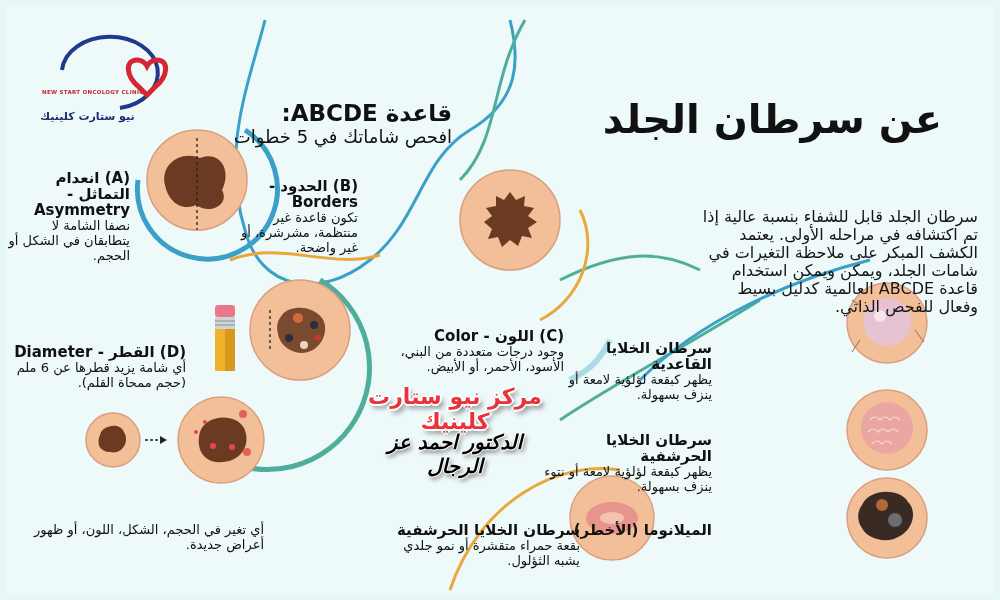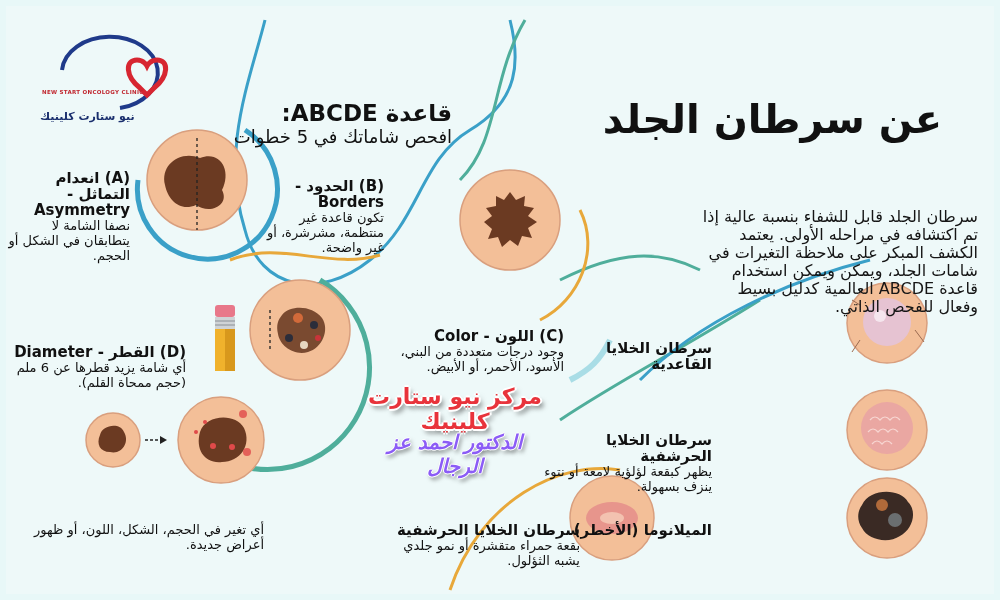--- a/index.html
+++ b/index.html
@@ -28,36 +28,36 @@
   .intro { right: 22px; top: 180px; width: 280px; font-size: 16px; line-height: 18px; color: #151515; }
 
   
   .abcde-title { right: 548px; top: 72px; width: 240px; font-size: 23px; font-weight: bold; line-height: 26px; }
   .abcde-sub { right: 548px; top: 98px; width: 260px; font-size: 18px; line-height: 22px; }
 
   .step-title { font-size: 15px; font-weight: bold; line-height: 16px; }
   .step-text { font-size: 13px; line-height: 15px; }
 
   .stepA { right: 870px; top: 142px; width: 125px; }
-  .stepB { right: 616px; top: 150px; width: 125px; text-align: right; }
+  .stepB { right: 642px; top: 150px; width: 125px; text-align: right; }
   .stepC { right: 436px; top: 300px; width: 200px; }
   .stepD { right: 814px; top: 316px; width: 190px; }
   .stepE { right: 736px; top: 494px; width: 230px; }
 
   .type1 { right: 288px; top: 312px; width: 170px; }
   .type2 { right: 288px; top: 404px; width: 170px; }
   .type3 { right: 288px; top: 494px; width: 170px; }
   .type4 { right: 420px; top: 494px; width: 200px; }
 
   .brand1 { position: absolute; left: 330px; top: 384px; width: 250px; text-align: center; direction: rtl;
     font-size: 22px; font-weight: bold; color: #e8333b;
     text-shadow: 2px 0 0 #fff, -2px 0 0 #fff, 0 2px 0 #fff, 0 -2px 0 #fff, 3px 4px 5px rgba(0,0,0,0.5); }
   .brand2 { position: absolute; left: 360px; top: 430px; width: 190px; text-align: center; direction: rtl;
     font-family: "DejaVu Serif", serif; font-style: italic;
-    font-size: 20px; font-weight: bold; color: #8b5cf6;
+    font-size: 20px; font-weight: bold; color: #000000;
     text-shadow: 1px 0 0 #fff, -1px 0 0 #fff, 0 1px 0 #fff, 0 -1px 0 #fff, 2px 3px 4px rgba(0,0,0,0.5); }
 </style>
 </head>
 <body>
 
 <div class="canvas"></div>
 
 <svg class="deco" viewBox="0 0 1000 600">
 
   <path d="M265 20 C 250 80, 220 150, 245 230 C 260 290, 320 300, 370 260 C 420 220, 420 160, 470 130 C 520 100, 520 60, 510 20" fill="none" stroke="#3aa0c8" stroke-width="3"></path>
@@ -158,20 +158,21 @@
 <div class="rtl stepD">
   <div class="step-title">(D) القطر - Diameter</div>
   <div class="step-text">أي شامة يزيد قطرها عن 6 ملم (حجم ممحاة القلم).</div>
 </div>
 <div class="rtl stepE">
   <div class="step-text">أي تغير في الحجم، الشكل، اللون، أو ظهور أعراض جديدة.</div>
 </div>
 
 <div class="rtl type1">
   <div class="step-title">سرطان الخلايا القاعدية</div>
+  <div class="step-text">يظهر كبقعة لؤلؤية لامعة أو ينزف بسهولة.</div>
 </div>
 <div class="rtl type2">
   <div class="step-title">سرطان الخلايا الحرشفية</div>
   <div class="step-text">يظهر كبقعة لؤلؤية لامعة أو نتوء ينزف بسهولة.</div>
 </div>
 <div class="rtl type3">
   <div class="step-title">الميلانوما (الأخطر)</div>
 </div>
 <div class="rtl type4">
   <div class="step-title">سرطان الخلايا الحرشفية</div>

